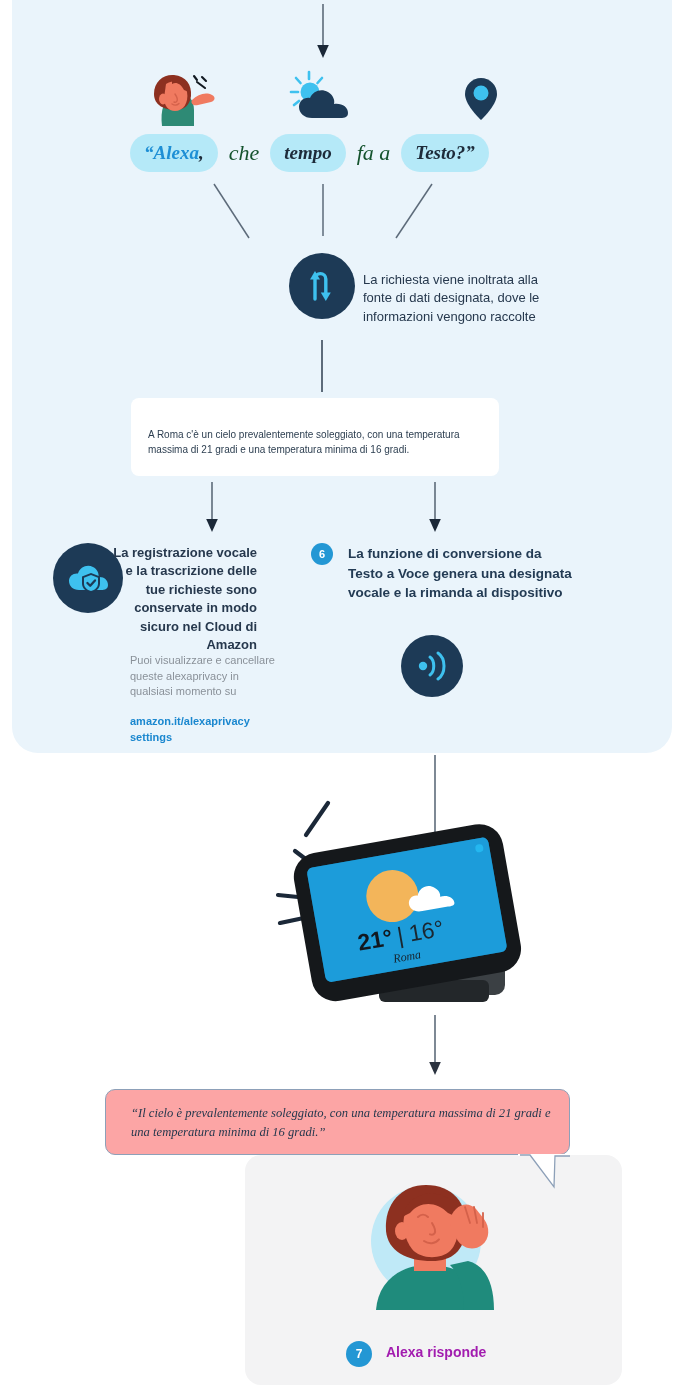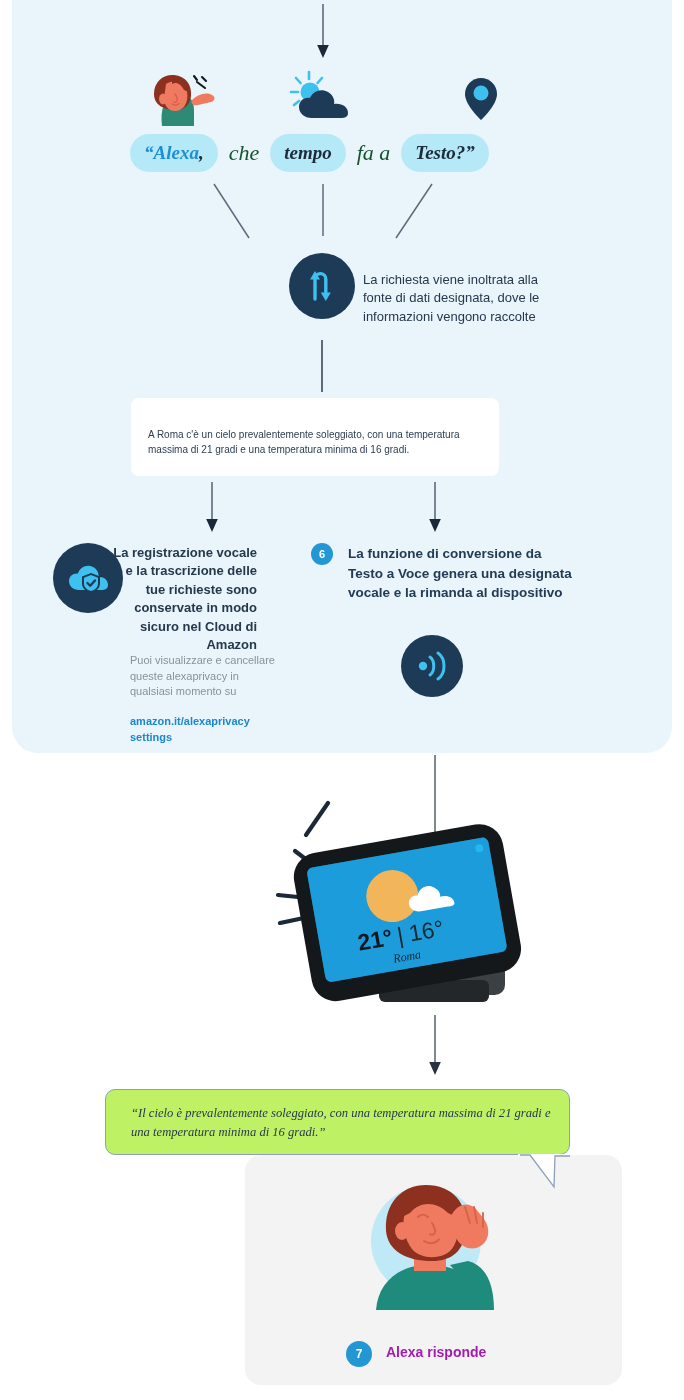--- a/index.html
+++ b/index.html
@@ -121,21 +121,21 @@
     color: #ffffff;
     font-size: 11px; font-weight: bold;
     display: flex; align-items: center; justify-content: center;
   }
   .badge.big { width: 26px; height: 26px; font-size: 12px; }
 
   
   .bubble {
     position: absolute;
     left: 105px; top: 1089px; width: 465px; height: 66px;
-    background: #bef264;
+    background: #fca5a5;
     border: 1.3px solid #8da0b8;
     border-radius: 10px;
   }
   .bubble p {
     position: absolute;
     left: 25px; top: 14px; width: 424px;
     font-family: "Liberation Serif", serif;
     font-style: italic;
     font-size: 12.6px;
     line-height: 1.5;

